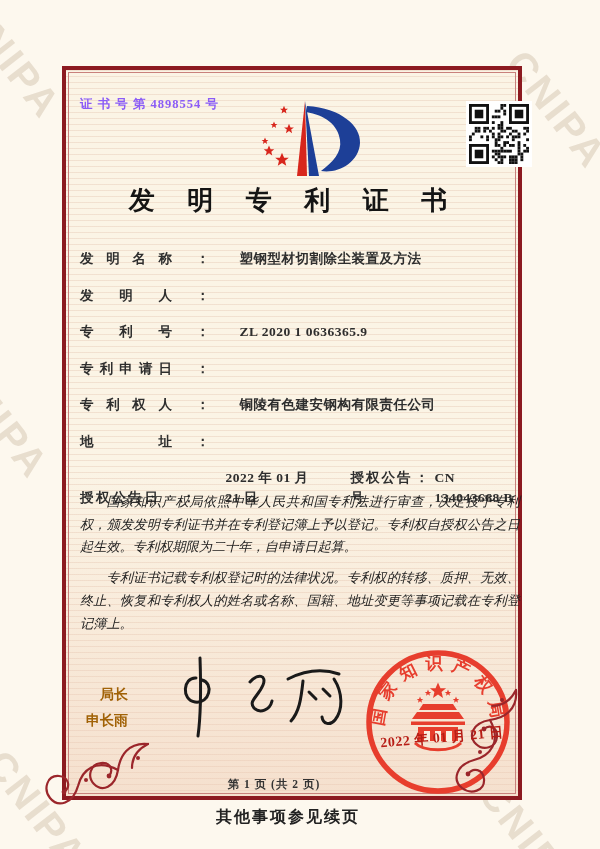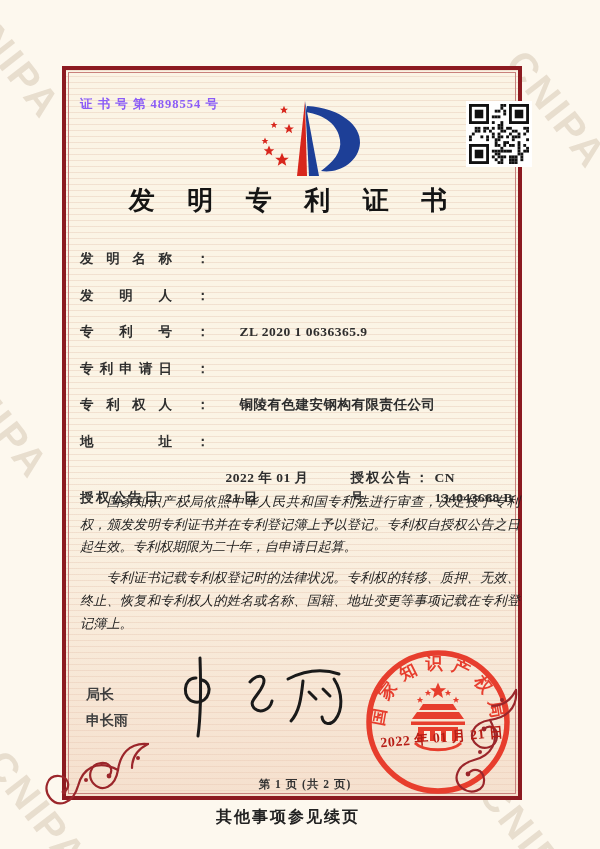--- a/index.html
+++ b/index.html
@@ -62,33 +62,33 @@
   .bodytext{
     position:absolute;left:80px;top:491px;width:440px;z-index:5;
     font-size:13.2px;line-height:1.72;color:#222;
     font-style:italic;text-align:justify;
   }
   .bodytext p{margin:0 0 8px 0;text-indent:2em;}
   
   .sig-block{
     position:absolute;left:86px;top:681px;z-index:5;
     font-family:"Liberation Sans","DejaVu Sans",sans-serif;
-    font-size:14px;font-weight:700;color:#404040;line-height:26px;
+    font-size:14px;font-weight:700;color:#a16207;line-height:26px;text-align:right;
   }
   .sig-hand{position:absolute;left:162px;top:648px;z-index:5;}
   
   .seal{position:absolute;left:362px;top:646px;z-index:6;}
   .seal-date{
     position:absolute;left:366px;top:729px;width:152px;z-index:7;
     text-align:center;font-size:14px;font-weight:700;color:#b71d15;
     transform:rotate(-5deg);letter-spacing:0.5px;
   }
   
   .page-no{
-    position:absolute;left:79px;top:777px;width:452px;z-index:5;
+    position:absolute;left:48px;top:777px;width:452px;z-index:5;
     text-align:center;font-size:11.5px;color:#333;font-weight:600;letter-spacing:1px;
   }
   .footer-note{
     position:absolute;left:62px;top:807px;width:452px;z-index:5;
     text-align:center;font-size:16px;color:#222;font-weight:600;
     letter-spacing:2px;
   }
   .orn{position:absolute;z-index:6;}
   .orn-br{left:444px;top:688px;}
   .orn-bl{left:56px;top:722px;transform:scaleX(-1) rotate(-90deg);}
@@ -242,20 +242,21 @@
     <rect x="15" y="20" width="1" height="1" fill="#111"></rect>
     <rect x="16" y="20" width="1" height="1" fill="#111"></rect>
   </svg>
 
 <div class="title">发 明 专 利 证 书</div>
 
 <div class="fields">
   <div class="frow">
     <span class="flabel">发明名称</span>
       <span class="fcolon">：</span>
+    <span class="fvalue">塑钢型材切割除尘装置及方法</span>
   </div>
   <div class="frow">
     <span class="flabel">发明人</span>
       <span class="fcolon">：</span>
   </div>
   <div class="frow">
     <span class="flabel">专利号</span>
       <span class="fcolon">：</span>
     <span class="fvalue">ZL 2020 1 0636365.9</span>
   </div>

